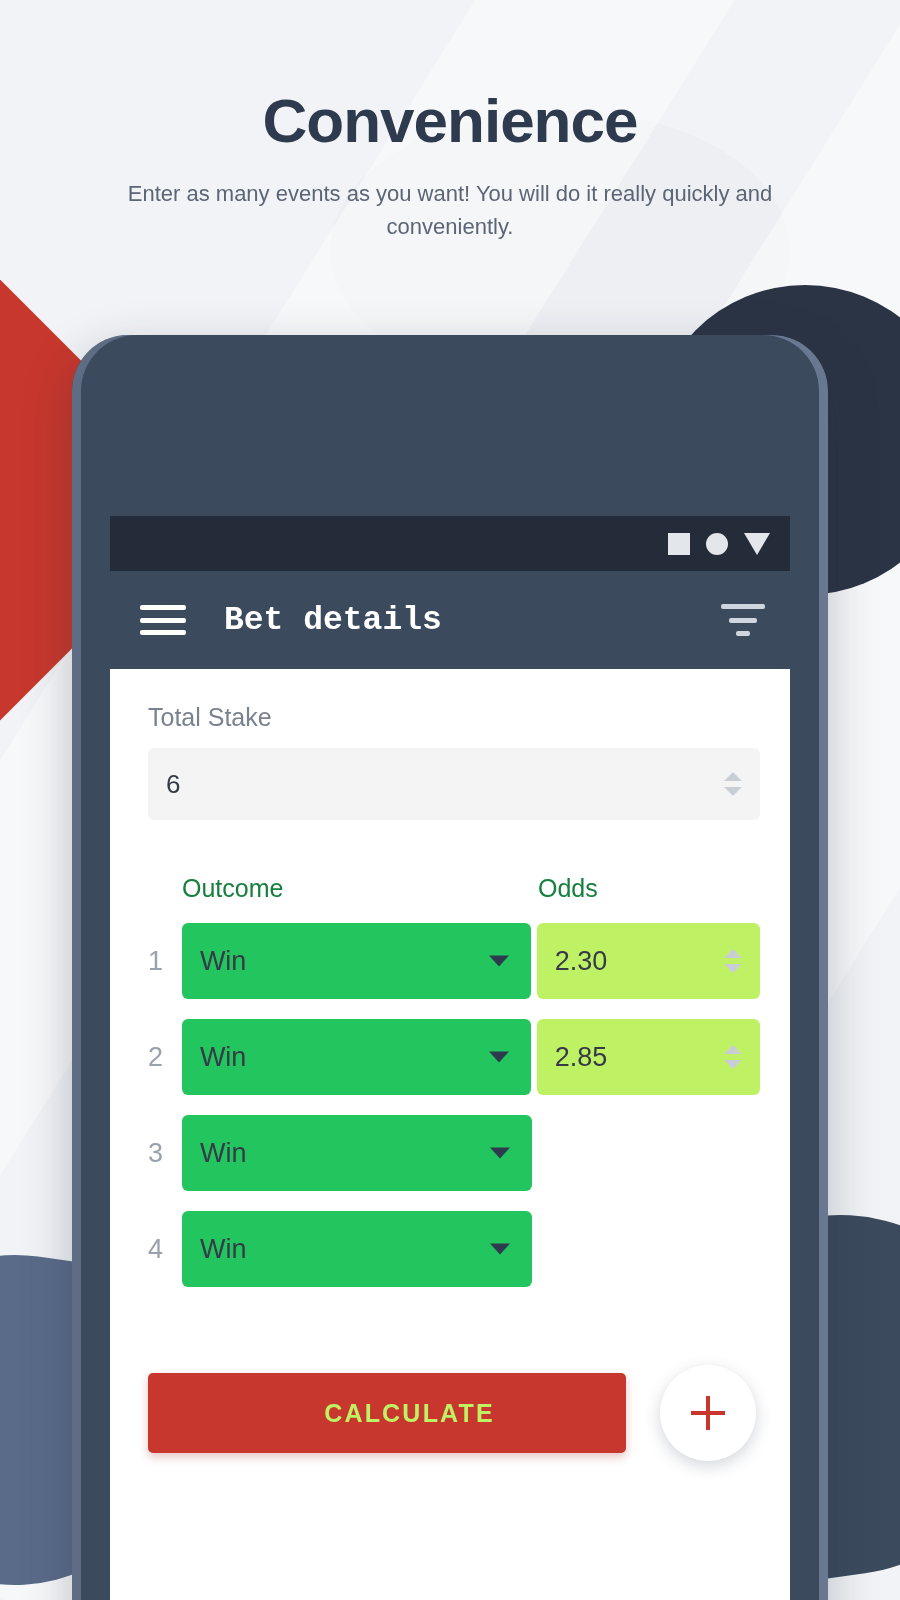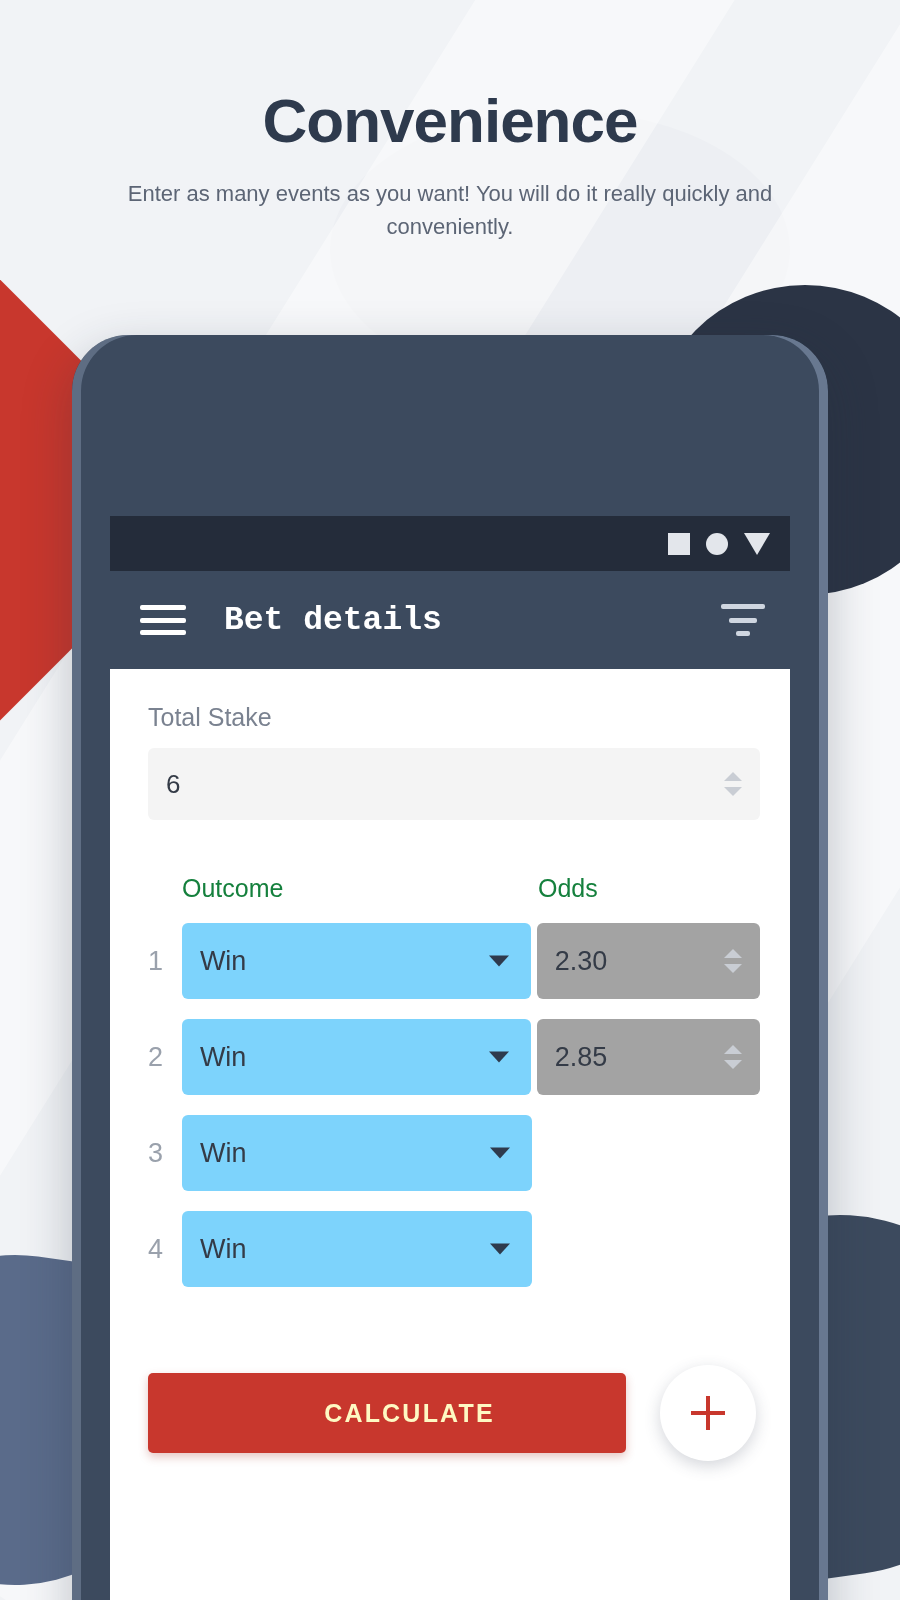--- a/index.html
+++ b/index.html
@@ -208,60 +208,60 @@
     display:flex; align-items:center;
     margin-top:20px;
   }
   .bet-row .row-num {
     width:34px;
     font-size:27px;
     color:#9AA1AC;
   }
   .select-box {
     width:350px; height:76px;
-    background:#7dd3fc;
+    background:#22c55e;
     border-radius:6px;
     display:flex; align-items:center;
     padding:0 18px;
     position:relative;
     cursor:pointer;
   }
   .select-value { font-size:27px; color:#343B47; }
   .caret-down {
     position:absolute; right:22px; top:50%;
     transform:translateY(-50%);
     width:0; height:0;
     border-left:10px solid transparent;
     border-right:10px solid transparent;
     border-top:11px solid #2E3A4D;
   }
   .odds-box {
     width:224px; height:76px;
     margin-left:6px;
-    background:#a3a3a3;
+    background:#bef264;
     border-radius:6px;
     display:flex; align-items:center;
     padding:0 18px;
     position:relative;
   }
   .odds-value { font-size:27px; color:#343B47; }
 
   
   #actions {
     display:flex; align-items:center;
     margin-top:78px;
     padding-right:4px;
   }
   #calculate-button {
     flex:0 0 auto;
     width:478px; height:80px;
     background:#C8372D;
     border:none;
     border-radius:5px;
-    color:#fef9c3;
+    color:#bef264;
     font-family:"Liberation Sans", sans-serif;
     font-size:25px;
     font-weight:bold;
     letter-spacing:2.2px;
     cursor:pointer;
     box-shadow:0 4px 10px rgba(160,50,40,.28);
     padding-left:45px;
   }
   #add-fab {
     margin-left:34px;

